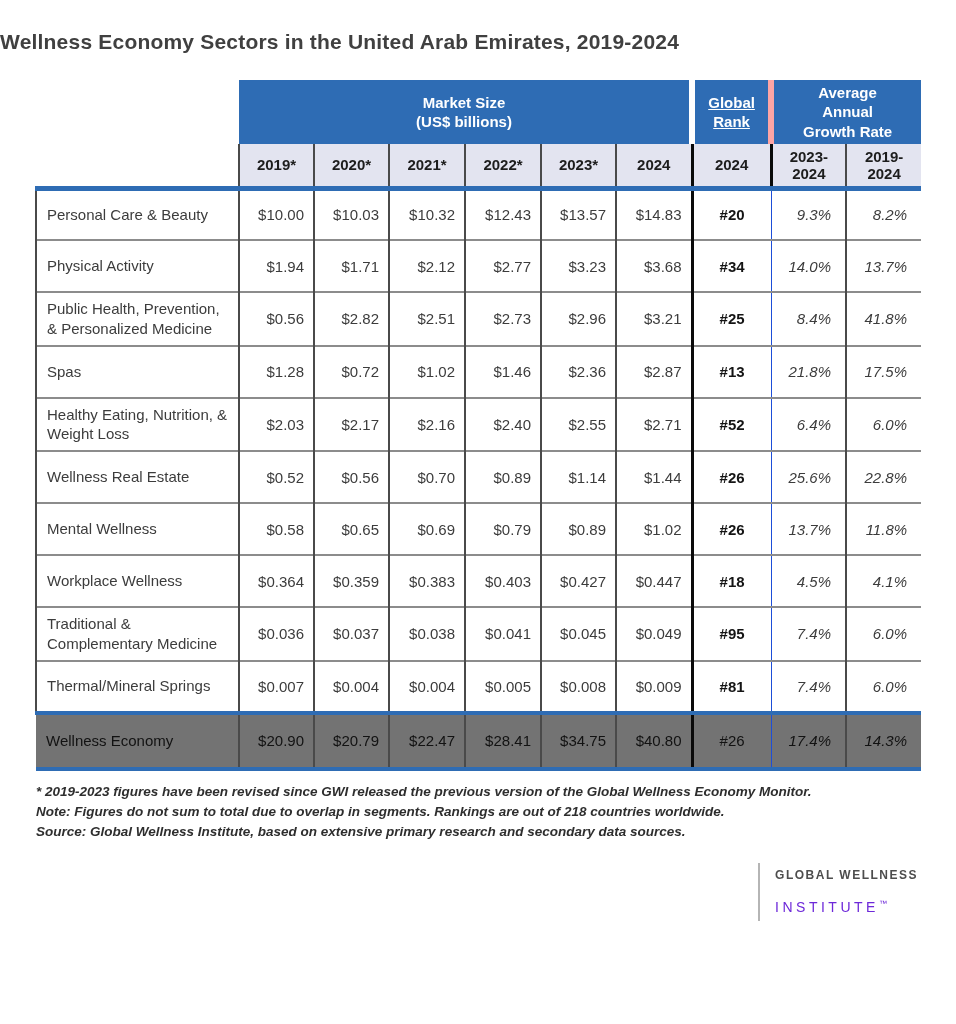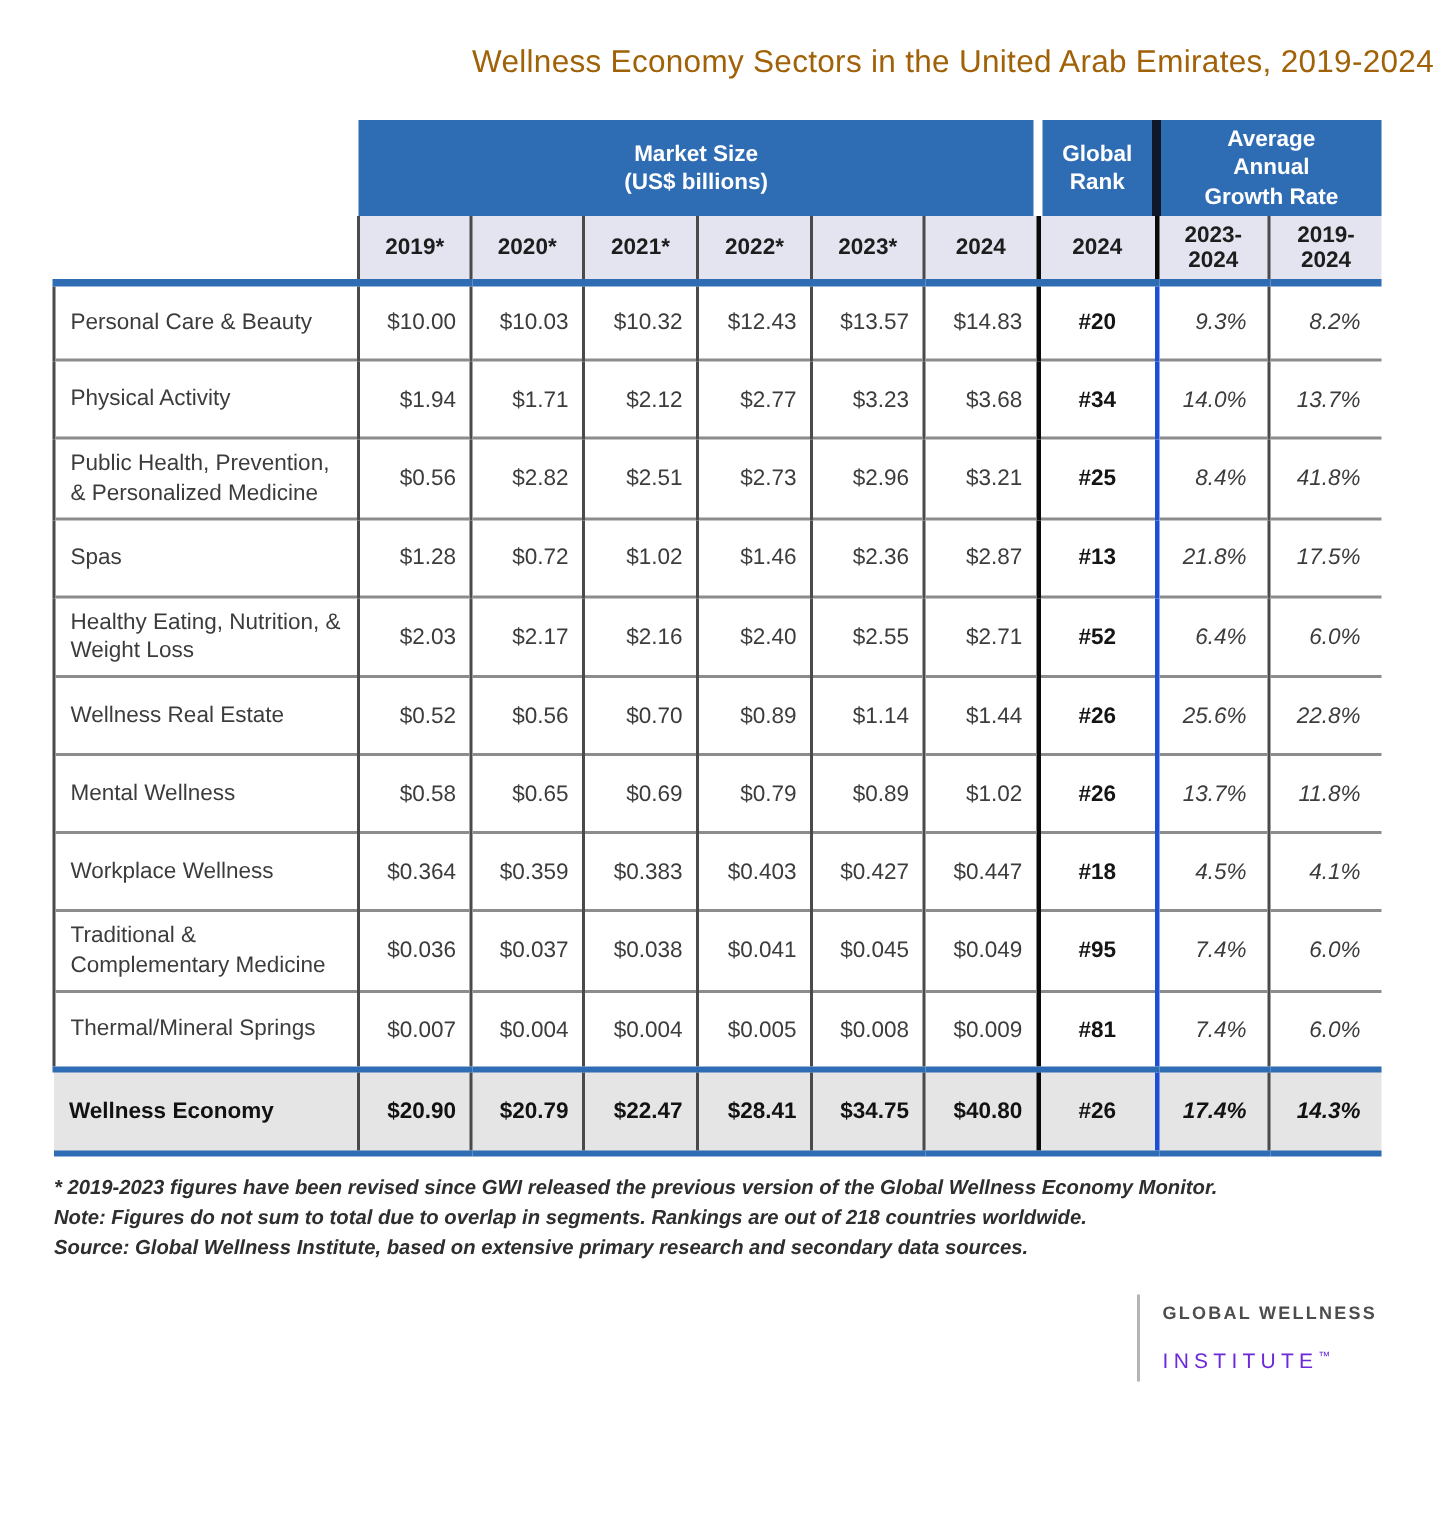--- a/index.html
+++ b/index.html
@@ -7,42 +7,42 @@
   body {
     width: 956px; height: 1024px;
     font-family: "Liberation Sans", sans-serif;
     color: #3c3c3c;
     overflow: hidden;
   }
   .page { position: relative; width: 956px; height: 1024px; }
 
   .title {
     margin: 0; padding-top: 30px;
-    text-align: right;
-    font-size: 21px; font-weight: normal;
-    color: #a16207; letter-spacing: 0.2px;
+    text-align: left;
+    font-size: 21px; font-weight: bold;
+    color: #404040; letter-spacing: 0.2px;
   }
 
   .tbl-wrap { margin: 26px 0 0 35px; }
   table {
     border-collapse: collapse;
     table-layout: fixed;
     width: 885px;
     font-size: 15px;
   }
 
   
   .grp {
     background: #2e6cb4; color: #ffffff;
     font-weight: bold; font-size: 15px;
     text-align: center; vertical-align: middle;
     height: 64px; line-height: 1.3;
   }
   .grp-blank { background: transparent; }
-  .grp-rank { border-left: 6px solid #ffffff; border-right: 6px solid #0f172a; }
+  .grp-rank { border-left: 6px solid #ffffff; border-right: 6px solid #fca5a5; text-decoration: underline; }
   .grp-growth .inner { width: 96px; margin: 0 auto; }
 
   
   .sub th {
     background: #e3e4f0; color: #1d1d1d;
     font-weight: bold; font-size: 15px;
     text-align: center; vertical-align: middle;
     height: 44px;
     border-bottom: 5px solid #2e6cb4;
   }
@@ -59,31 +59,31 @@
     color: #3c3c3c;
   }
   tbody td.sector {
     border-left: 2px solid #4a4a4a;
     border-right: 2px solid #4a4a4a;
     text-align: left; padding: 6px 6px 6px 10px;
     line-height: 1.32;
     margin-left: 12px;
   }
   tbody td.val  { border-right: 2px solid #4a4a4a; text-align: right; padding-right: 9px; }
-  tbody td.rank { border-left: 3px solid #0a0a0a; border-right: 3px solid #1d4ed8;
+  tbody td.rank { border-left: 3px solid #0a0a0a; border-right: 1px solid #1d4ed8;
                   text-align: center; font-weight: bold; color: #141414; }
   tbody td.growth { text-align: right; padding-right: 14px; font-style: italic; }
   tbody td.g1 { border-right: 2px solid #4a4a4a; }
 
   
   tr.total td {
-    background: #e5e5e5;
+    background: #737373;
     border-top: 4px solid #2e6cb4;
     border-bottom: 4px solid #2e6cb4;
-    font-weight: bold; color: #121212;
+    font-weight: normal; color: #121212;
     height: 56px;
   }
   tr.total td.sector { border-left: none; }
 
   
   .footnotes {
     margin: 11px 40px 0 36px;
     font-size: 13.5px; font-style: italic;
     color: #2e2e2e; line-height: 1.5;
   }

